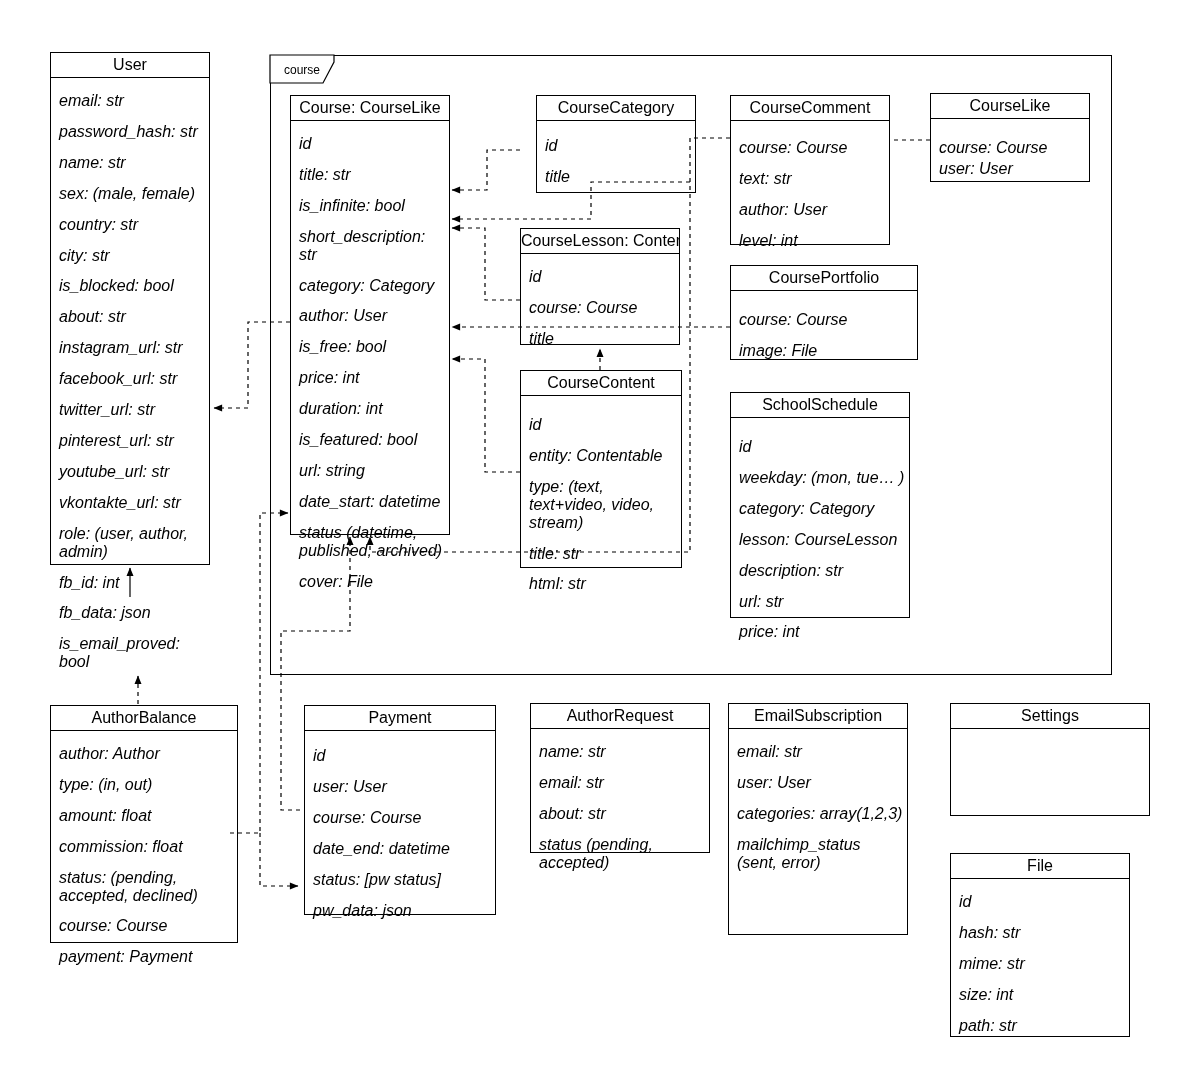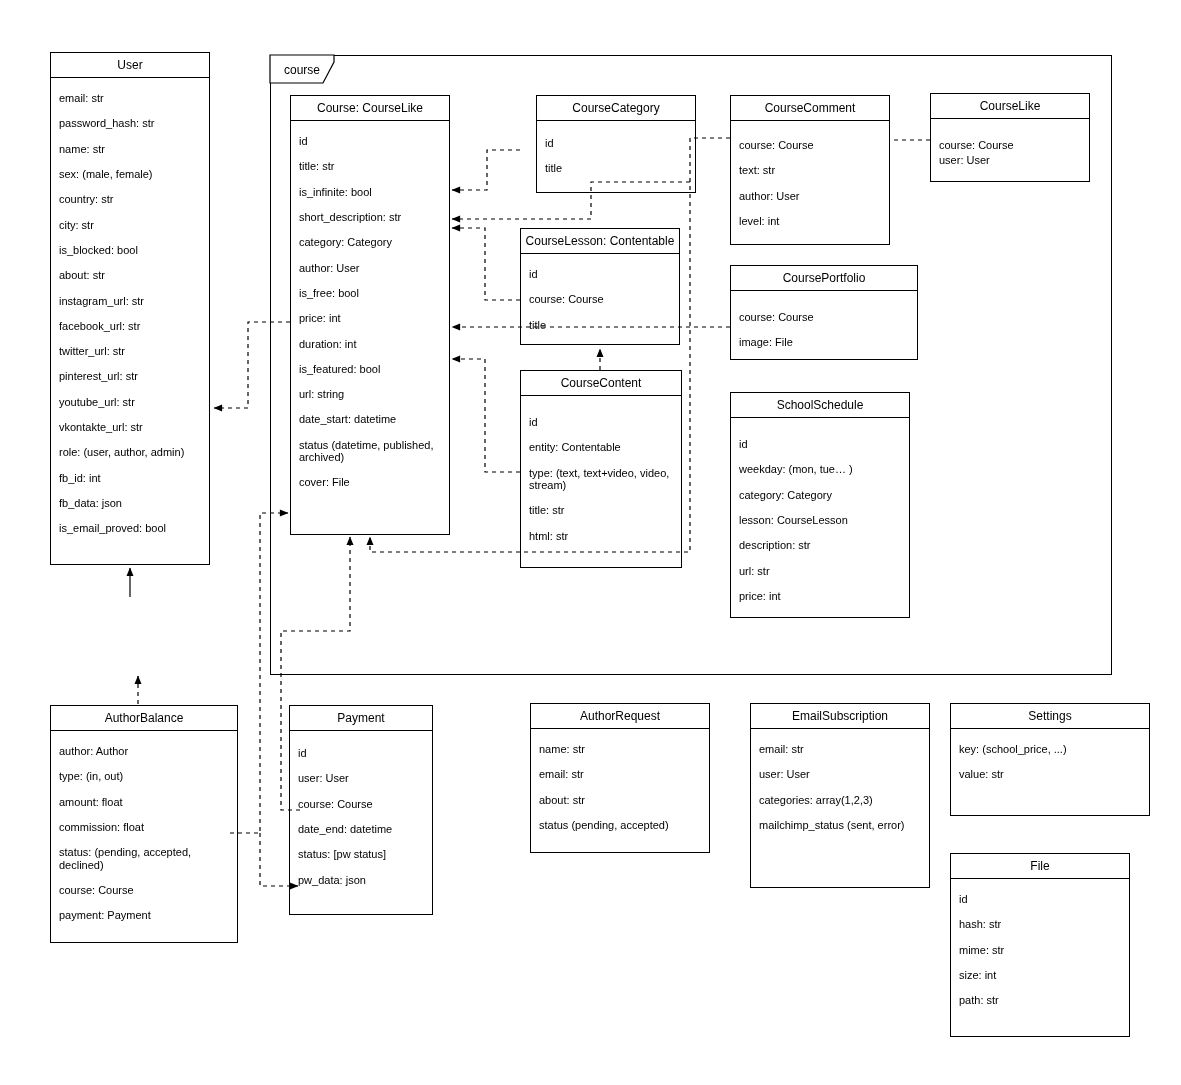--- a/index.html
+++ b/index.html
@@ -9,24 +9,24 @@
     overflow:hidden;
   }
   .package{
     position:absolute;border:1px solid #000;background:transparent;
   }
   .entity{
     position:absolute;border:1px solid #000;background:#fff;box-sizing:border-box;
   }
   .entity-title{
     height:24px;line-height:24px;border-bottom:1px solid #000;
-    text-align:center;font-size:12px;white-space:nowrap;overflow:hidden;
+    text-align:center;font-size:16px;white-space:nowrap;overflow:hidden;
   }
   .entity-fields{
-    padding:14px 4px 0 8px;font-size:11px;line-height:1.12;
+    padding:14px 4px 0 8px;font-size:16px;line-height:1.12;font-style:italic;
   }
   .field{margin-bottom:13px;}
   .tight .field{margin-bottom:3px;}
   svg.overlay{
     position:absolute;left:0;top:0;pointer-events:none;
   }
   svg.overlay text{font-size:12px;font-family:"Liberation Sans","DejaVu Sans",sans-serif;}
   .conn{fill:none;stroke:#000;stroke-width:1.2;}
   .dashed{stroke-dasharray:4 4;}
 </style>
@@ -155,21 +155,21 @@
         <div class="field">id</div>
         <div class="field">weekday: (mon, tue… )</div>
         <div class="field">category: Category</div>
         <div class="field">lesson: CourseLesson</div>
         <div class="field">description: str</div>
         <div class="field">url: str</div>
         <div class="field">price: int</div>
       </div>
   </div>
 
-  <div class="entity" style="left:289px;top:705px;width:144px;height:210px">
+  <div class="entity" style="left:304px;top:705px;width:192px;height:210px">
     <div class="entity-title">Payment</div>
     <div class="entity-fields" style="padding-top:16px">
         <div class="field">id</div>
         <div class="field">user: User</div>
         <div class="field">course: Course</div>
         <div class="field">date_end: datetime</div>
         <div class="field">status: [pw status]</div>
         <div class="field">pw_data: json</div>
       </div>
   </div>
@@ -177,36 +177,32 @@
   <div class="entity" style="left:530px;top:703px;width:180px;height:150px">
     <div class="entity-title">AuthorRequest</div>
     <div class="entity-fields">
         <div class="field">name: str</div>
         <div class="field">email: str</div>
         <div class="field">about: str</div>
         <div class="field">status (pending, accepted)</div>
       </div>
   </div>
 
-  <div class="entity" style="left:750px;top:703px;width:180px;height:185px">
+  <div class="entity" style="left:728px;top:703px;width:180px;height:232px">
     <div class="entity-title">EmailSubscription</div>
     <div class="entity-fields">
         <div class="field">email: str</div>
         <div class="field">user: User</div>
         <div class="field">categories: array(1,2,3)</div>
         <div class="field">mailchimp_status (sent, error)</div>
       </div>
   </div>
 
   <div class="entity" style="left:950px;top:703px;width:200px;height:113px">
     <div class="entity-title">Settings</div>
-    <div class="entity-fields">
-        <div class="field">key: (school_price, ...)</div>
-        <div class="field">value: str</div>
-      </div>
   </div>
 
   <div class="entity" style="left:950px;top:853px;width:180px;height:184px">
     <div class="entity-title">File</div>
     <div class="entity-fields">
         <div class="field">id</div>
         <div class="field">hash: str</div>
         <div class="field">mime: str</div>
         <div class="field">size: int</div>
         <div class="field">path: str</div>

